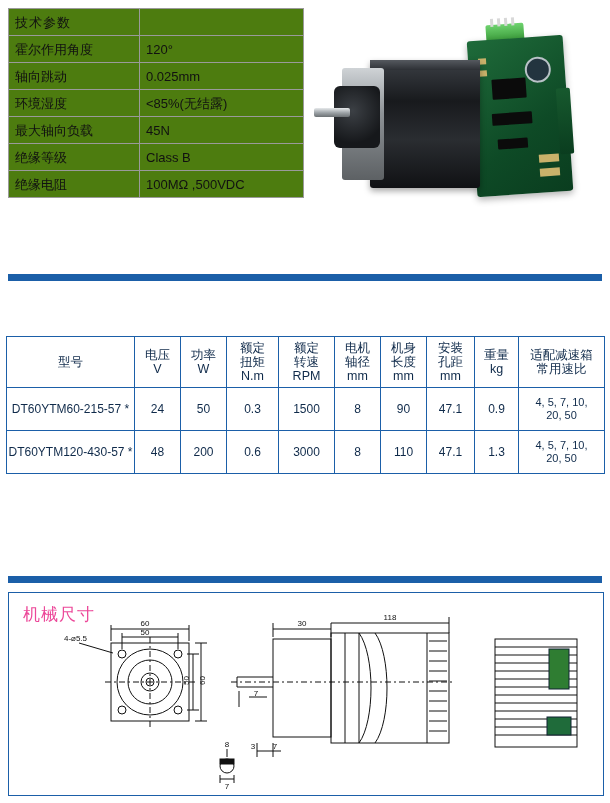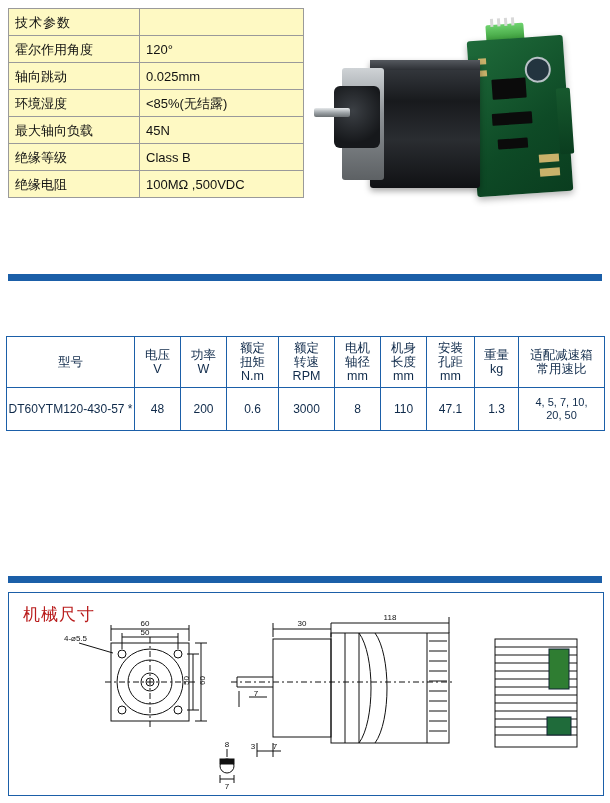--- a/index.html
+++ b/index.html
@@ -14,21 +14,21 @@
   
   .spec-wrap{position:absolute;left:8px;top:8px;width:296px;}
   table.spec{border-collapse:collapse;width:296px;}
   table.spec td{
     border:1px solid #9a9a9a;
     padding:3px 6px;
     font-size:13px;
     line-height:17px;
     height:20px;
     vertical-align:middle;
-    background:#fef9c3;
+    background:#4d7c0f;
   }
   table.spec td.k{width:132px;}
   table.spec td.v{width:164px;}
   td.spec-title{
     font-size:21px;
     font-weight:normal;
     padding:8px 6px 10px 8px;
     letter-spacing:1px;
   }
   td.blank{border-left:1px solid #9a9a9a;border-top:1px solid #9a9a9a;border-right:1px solid #9a9a9a;border-bottom:1px solid #9a9a9a;}
@@ -113,21 +113,21 @@
   table.model td.ratio{font-size:11px;line-height:13px;}
 
   
   .dim{
     position:absolute;left:8px;top:592px;width:594px;height:202px;
     border:1px solid #1b5fa8;
     background:#fff;
   }
   .dim-title{
     position:absolute;left:14px;top:10px;
-    font-size:17px;color:#b91c1c;letter-spacing:1px;
+    font-size:17px;color:#ec4899;letter-spacing:1px;
   }
   .dim svg{position:absolute;left:0;top:0;}
 </style>
 </head>
 <body>
 
 <div class="spec-wrap">
   <table class="spec">
     <tbody>
       <tr>
@@ -246,20 +246,35 @@
           <div>kg</div>
         </th>
         <th>
           <div>适配减速箱</div>
           <div>常用速比</div>
         </th>
       </tr>
     </thead>
     <tbody>
       <tr>
+        <td class="model-name">DT60YTM60-215-57 *</td>
+        <td>24</td>
+        <td>50</td>
+        <td>0.3</td>
+        <td>1500</td>
+        <td>8</td>
+        <td>90</td>
+        <td>47.1</td>
+        <td>0.9</td>
+        <td class="ratio">
+          <div>4, 5, 7, 10,</div>
+          <div>20, 50</div>
+        </td>
+      </tr>
+      <tr>
         <td class="model-name">DT60YTM120-430-57 *</td>
         <td>48</td>
         <td>200</td>
         <td>0.6</td>
         <td>3000</td>
         <td>8</td>
         <td>110</td>
         <td>47.1</td>
         <td>1.3</td>
         <td class="ratio">

